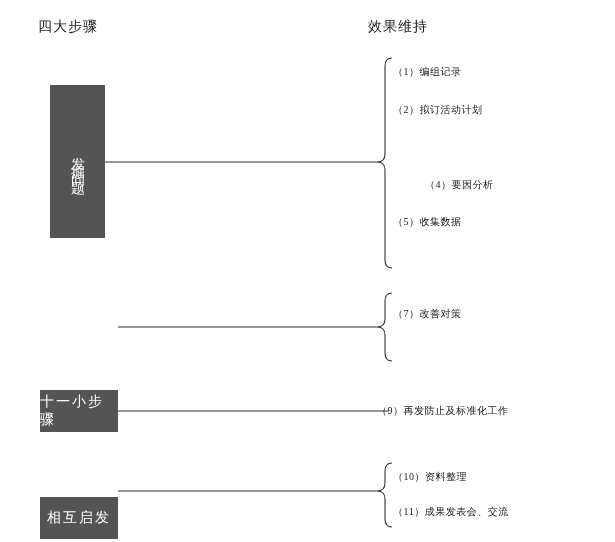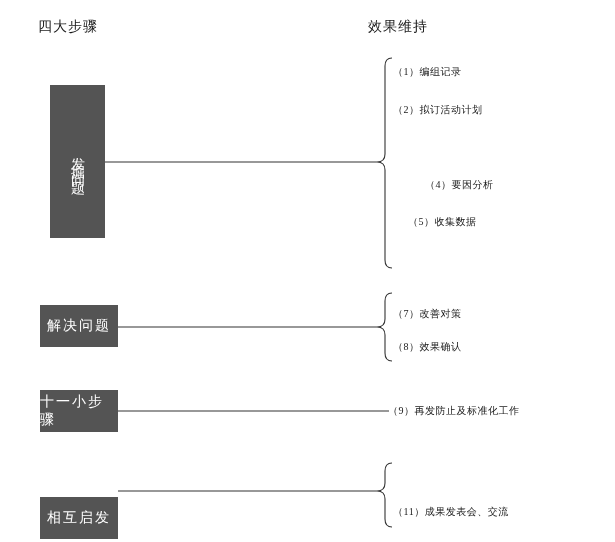--- a/index.html
+++ b/index.html
@@ -79,31 +79,30 @@
     <path d="M 392 293 Q 385 293 385 301 L 385 319 Q 385 327 377 327 Q 385 327 385 335 L 385 353 Q 385 361 392 361"></path>
 
     <line x1="118" y1="411" x2="389" y2="411"></line>
 
     <line x1="118" y1="491" x2="377" y2="491"></line>
     <path d="M 392 463 Q 385 463 385 471 L 385 483 Q 385 491 377 491 Q 385 491 385 499 L 385 519 Q 385 527 392 527"></path>
   </svg>
 
   <div class="stepbox vertical" style="left:50px; top:85px; width:55px; height:153px;">发掘问题</div>
 
-  <div class="stepbox horizontal" style="left:40px; top:305px; width:78px; height:42px;">解决问题</div>
 
   <div class="stepbox horizontal" style="left:40px; top:390px; width:78px; height:42px;">十一小步骤</div>
 
   <div class="stepbox horizontal" style="left:40px; top:470px; width:78px; height:42px;margin-top:27px;">相互启发</div>
 
   <div class="item" style="left:393px; top:62px;">（1）编组记录</div>
   <div class="item" style="left:393px; top:100px;">（2）拟订活动计划</div>
   <div class="item" style="left:393px; top:175px;margin-left:32px;">（4）要因分析</div>
-  <div class="item" style="left:408px; top:212px;">（5）收集数据</div>
+  <div class="item" style="left:393px; top:212px;">（5）收集数据</div>
 
   <div class="item" style="left:393px; top:298px;margin-top:6px;">（7）改善对策</div>
-  <div class="item" style="left:393px; top:337px;">（8）效果确认</div>
 
-  <div class="item" style="left:388px; top:401px;">（9）再发防止及标准化工作</div>
+  <div class="item" style="left:377px; top:401px;">（9）再发防止及标准化工作</div>
 
+  <div class="item" style="left:393px; top:467px;">（10）资料整理</div>
   <div class="item" style="left:393px; top:502px;text-align:right;">（11）成果发表会、交流</div>
 
 </div>
 
 </body></html>

